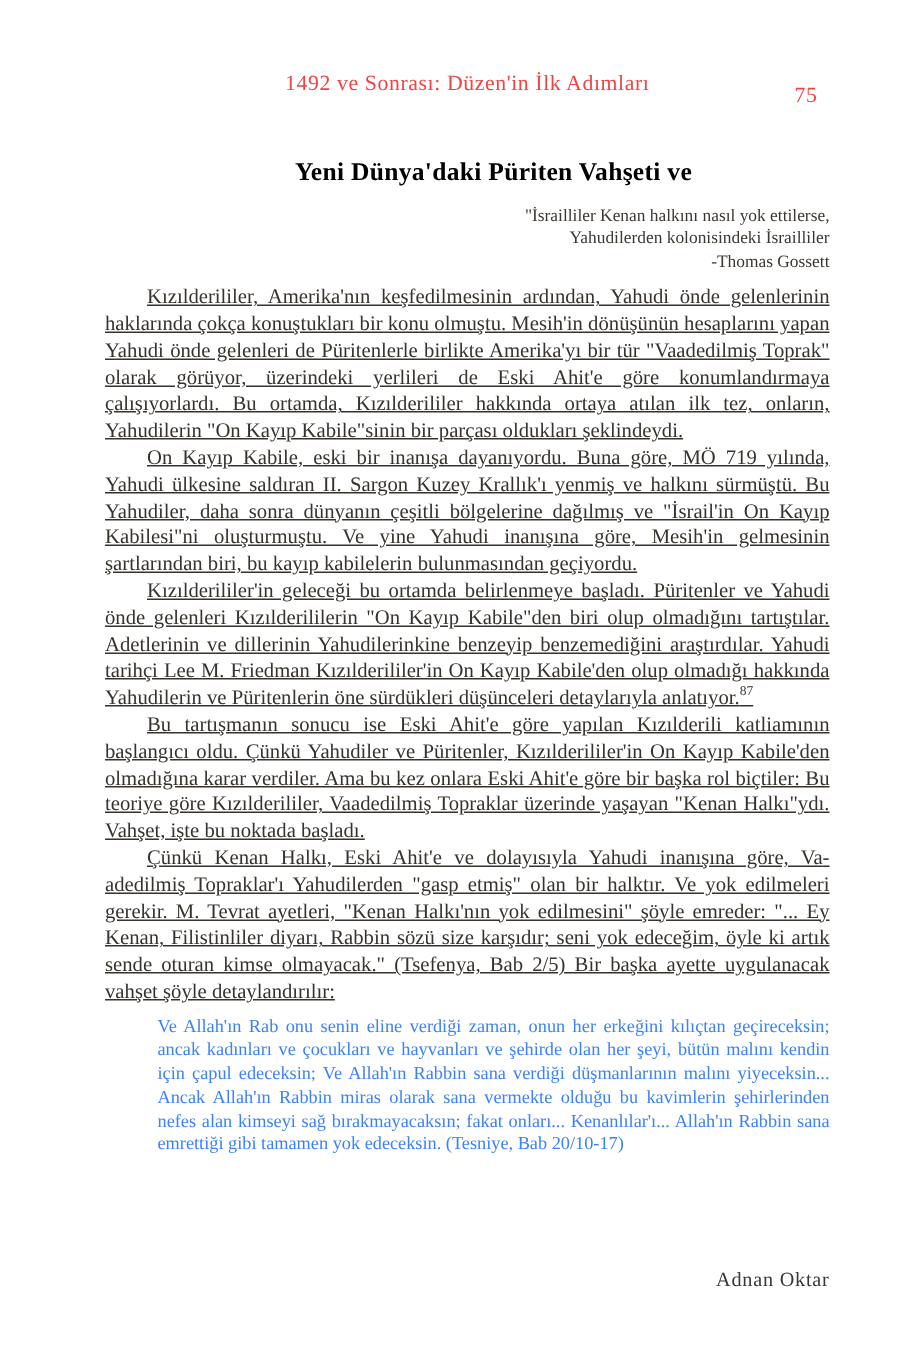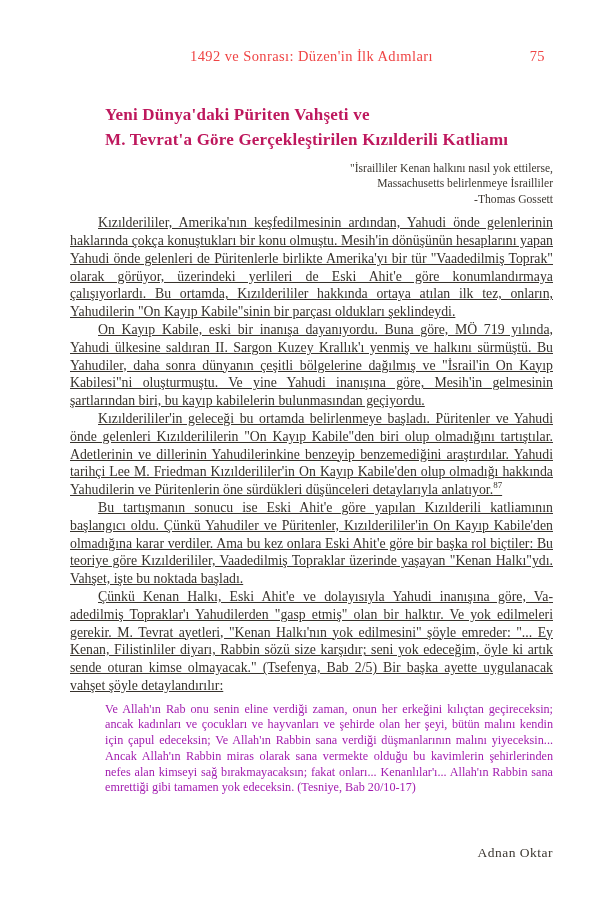--- a/index.html
+++ b/index.html
@@ -22,29 +22,30 @@
   .running-header {
     position: relative;
     font-size: 14.5px;
     letter-spacing: 0.4px;
     text-align: center;
     color: #ef4444;
   }
   .page-number {
     position: absolute;
     right: 8px;
-    top: 0;
+    top: 8px;
   }
   .article-title {
     margin: 37px 0 0 35px;
     font-size: 17px;
     font-weight: 700;
     line-height: 25px;
     letter-spacing: 0.2px;
-    color: #be185d;
+    color: #000000;
+    text-align: center;
   }
   .epigraph {
     margin-top: 9px;
     text-align: right;
     font-size: 11.6px;
     line-height: 15.4px;
     color: #3c3731;
   }
   .epigraph .attribution {
     margin-top: 0;
@@ -63,21 +64,21 @@
   sup.footnote {
     font-size: 9px;
     line-height: 0;
     vertical-align: super;
   }
   .scripture-quote {
     margin: 7px 0 0 35px;
     font-size: 12.2px;
     line-height: 15.7px;
     text-align: justify;
-    color: #a21caf;
+    color: #3b82f6;
   }
   .page-footer {
     position: absolute;
     left: 70px;
     top: 845px;
     width: 483px;
     text-align: right;
     font-size: 13.5px;
     letter-spacing: 0.5px;
     color: #3c3731;
@@ -89,26 +90,25 @@
 <div class="page">
   <div class="type-block">
 
     <div class="running-header">
       <span>1492 ve Sonrası: Düzen'in İlk Adımları</span>
       <span class="page-number">75</span>
     </div>
 
     <h1 class="article-title">
       <div>Yeni Dünya'daki Püriten Vahşeti ve</div>
-      <div>M. Tevrat'a Göre Gerçekleştirilen Kızılderili Katliamı</div>
     </h1>
 
     <div class="epigraph">
       <div>"İsrailliler Kenan halkını nasıl yok ettilerse,</div>
-      <div>Massachusetts belirlenmeye İsrailliler</div>
+      <div>Yahudilerden kolonisindeki İsrailliler</div>
       <div class="attribution">-Thomas Gossett</div>
     </div>
 
     <div class="body-text">
       <p>Kızılderililer, Amerika'nın keşfedilmesinin ardından, Yahudi önde gelen­lerinin haklarında çokça konuştukları bir konu olmuştu. Mesih'in dönüşünün hesaplarını yapan Yahudi önde gelenleri de Püritenlerle birlikte Amerika'yı bir tür "Vaadedilmiş Toprak" olarak görüyor, üzerindeki yerlileri de Eski Ahit'e göre konumlandırmaya çalışıyorlardı. Bu ortamda, Kızılderililer hakkında or­taya atılan ilk tez, onların, Yahudilerin "On Kayıp Kabile"sinin bir parçası ol­dukları şeklindeydi.</p>
       <p>On Kayıp Kabile, eski bir inanışa dayanıyordu. Buna göre, MÖ 719 yılın­da, Yahudi ülkesine saldıran II. Sargon Kuzey Krallık'ı yenmiş ve halkını sür­müştü. Bu Yahudiler, daha sonra dünyanın çeşitli bölgelerine dağılmış ve "İs­rail'in On Kayıp Kabilesi"ni oluşturmuştu. Ve yine Yahudi inanışına göre, Me­sih'in gelmesinin şartlarından biri, bu kayıp kabilelerin bulunmasından geçi­yordu.</p>
       <p><span>Kızılderililer'in geleceği bu ortamda belirlenmeye başladı. Püritenler ve Yahudi önde gelenleri Kızılderililerin "On Kayıp Kabile"den biri olup olmadı­ğını tartıştılar. Adetlerinin ve dillerinin Yahudilerinkine benzeyip benzemedi­ğini araştırdılar. Yahudi tarihçi Lee M. Friedman Kızılderililer'in On Kayıp Ka­bile'den olup olmadığı hakkında Yahudilerin ve Püritenlerin öne sürdükleri düşünceleri detaylarıyla anlatıyor.</span><sup class="footnote">87</sup></p>
       <p>Bu tartışmanın sonucu ise Eski Ahit'e göre yapılan Kızılderili katliamının başlangıcı oldu. Çünkü Yahudiler ve Püritenler, Kızılderililer'in On Kayıp Ka­bile'den olmadığına karar verdiler. Ama bu kez onlara Eski Ahit'e göre bir baş­ka rol biçtiler: Bu teoriye göre Kızılderililer, Vaadedilmiş Topraklar üzerinde yaşayan "Kenan Halkı"ydı. Vahşet, işte bu noktada başladı.</p>
       <p>Çünkü Kenan Halkı, Eski Ahit'e ve dolayısıyla Yahudi inanışına göre, Va­adedilmiş Topraklar'ı Yahudilerden "gasp etmiş" olan bir halktır. Ve yok edil­meleri gerekir. M. Tevrat ayetleri, "Kenan Halkı'nın yok edilmesini" şöyle em­reder: "... Ey Kenan, Filistinliler diyarı, Rabbin sözü size karşıdır; seni yok ede­ceğim, öyle ki artık sende oturan kimse olmayacak." (Tsefenya, Bab 2/5) Bir başka ayette uygulanacak vahşet şöyle detaylandırılır:</p>
     </div>

